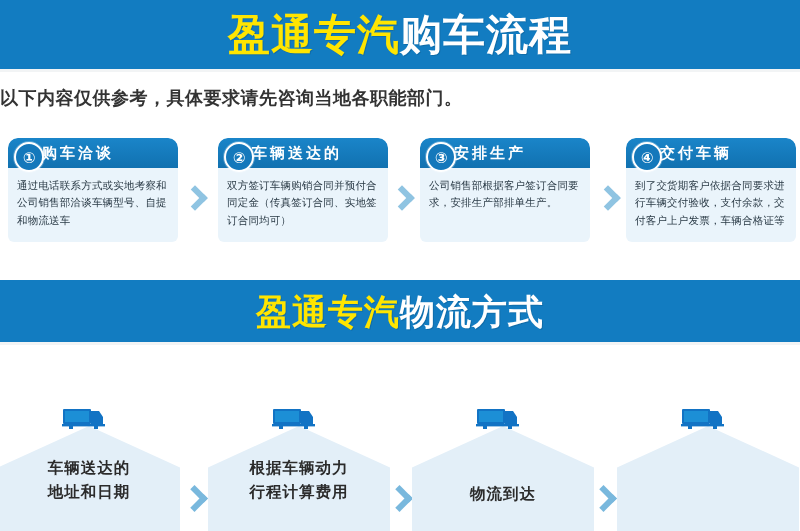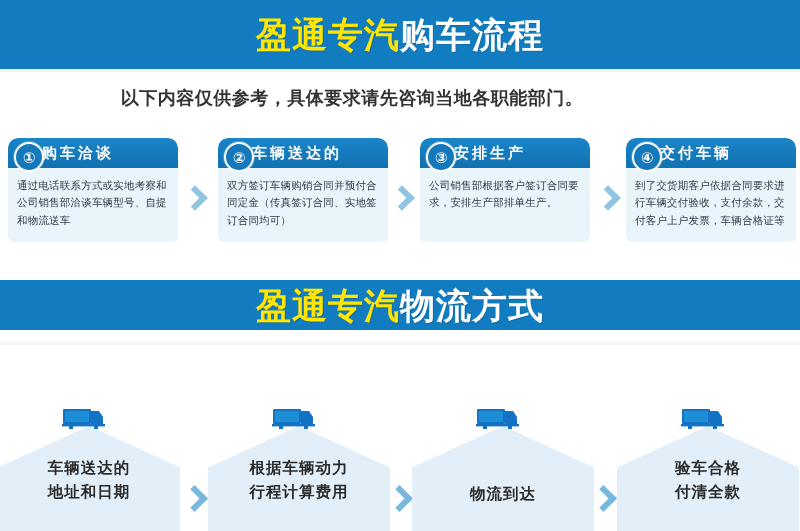--- a/index.html
+++ b/index.html
@@ -27,46 +27,45 @@
   .banner {
     position: absolute;
     left: 0;
     width: 800px;
     background: #127cc1;
     display: flex;
     align-items: center;
     justify-content: center;
   }
   .banner-1 { top: 0px;   height: 69px; }
-  .banner-2 { top: 280px; height: 50px; }
+  .banner-2 { top: 280px; height: 62px; }
 
   .banner-inner {
     white-space: nowrap;
     font-weight: bold;
     letter-spacing: 1px;
     line-height: 1;
   }
-  .banner-1 .banner-inner { font-size: 35px; }
+  .banner-1 .banner-inner { font-size: 42px; }
   .banner-2 .banner-inner { font-size: 35px; }
 
   .brand-yellow {
     color: #ffe500;
     text-shadow: 1px 1px 0 rgba(0,0,0,0.12);
   }
   .brand-white {
     color: #ffffff;
     text-shadow: 1px 1px 0 rgba(0,0,0,0.12);
   }
 
   
   .subtitle {
     position: absolute;
     left: 0;
     width: 704px;
-    text-align: center;
     color: #333333;
     font-size: 18px;
     font-weight: bold;
     letter-spacing: 0.5px;
     white-space: nowrap;
   }
   .subtitle-1 { top: 86px; }
   .subtitle-2 { top: 358px; font-size: 19px; }
 
   
@@ -372,20 +371,16 @@
       <svg viewBox="0 0 44 24" xmlns="http://www.w3.org/2000/svg">
         <rect x="1" y="2" width="28" height="15" rx="1" fill="#1273c4"></rect>
         <rect x="3" y="4" width="24" height="11" fill="#1c8fd6"></rect>
         <path d="M29 4 L37 4 L41 10 L41 17 L29 17 Z" fill="#1273c4"></path>
         <rect x="0" y="17" width="43" height="2.4" fill="#1273c4"></rect>
         <rect x="7" y="19" width="4" height="3" fill="#1273c4"></rect>
         <rect x="32" y="19" width="4" height="3" fill="#1273c4"></rect>
       </svg>
     </div>
     <div class="logi-card l4"></div>
-    <div class="logi-text" style="left:617px;">
-      <div>验车合格</div>
-      <div>付清全款</div>
-    </div>
 
   </div>
 
 </div>
 
 </body></html>

